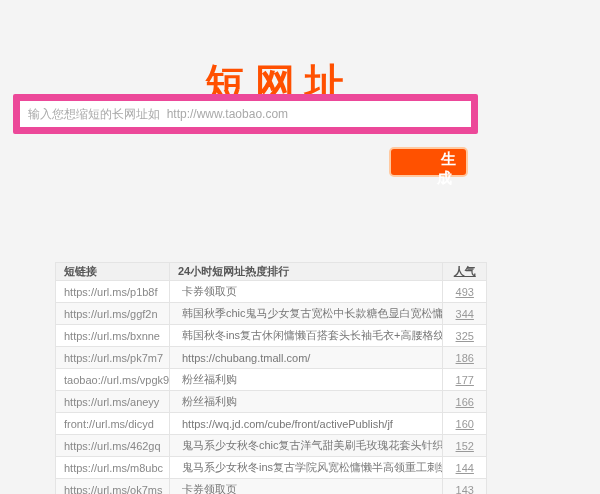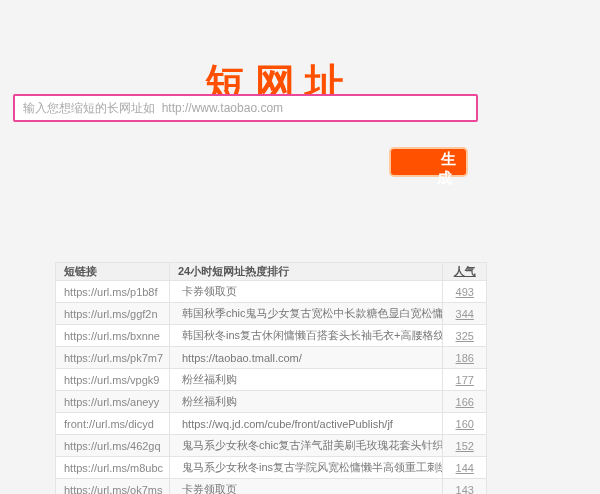--- a/index.html
+++ b/index.html
@@ -12,23 +12,23 @@
   .page-title {
     position:absolute; top:26px; left:0; width:560px;
     text-align:center;
     font-size:40px; font-weight:bold;
     color:#ff5000;
     letter-spacing:10px;
     margin-top:30px;
   }
   .url-input {
     position:absolute; left:13px; top:94px;
-    width:465px; height:28px;
+    width:465px; height:40px;
     box-sizing:border-box;
-    border:2px solid #ec4899;
+    border:7px solid #ec4899;
     border-radius:2px;
     padding:0 8px;
     font-size:12px; color:#333;
     background:#ffffff;
     outline:none;
     font-family:"Liberation Sans", sans-serif;
   }
   .url-input::placeholder { color:#a9a9a9; }
   .generate-btn {
     position:absolute; left:389px; top:147px;
@@ -110,25 +110,25 @@
         <td class="desc">韩国秋季chic鬼马少女复古宽松中长款糖色显白宽松慵懒毛衣针织衫-淘宝网</td>
         <td class="num">344</td>
       </tr>
       <tr>
         <td>https://url.ms/bxnne</td>
         <td class="desc">韩国秋冬ins复古休闲慵懒百搭套头长袖毛衣+高腰格纹半身裙套装女-淘宝网</td>
         <td class="num">325</td>
       </tr>
       <tr>
         <td>https://url.ms/pk7m7</td>
-        <td class="desc">https://taobao.tmall.com/</td>
+        <td class="desc">https://chubang.tmall.com/</td>
         <td class="num">186</td>
       </tr>
       <tr>
-        <td>https://url.ms/vpgk9</td>
+        <td>taobao://url.ms/vpgk9</td>
         <td class="desc">粉丝福利购</td>
         <td class="num">177</td>
       </tr>
       <tr>
         <td>https://url.ms/aneyy</td>
         <td class="desc">粉丝福利购</td>
         <td class="num">166</td>
       </tr>
       <tr>
         <td>front://url.ms/dicyd</td>

